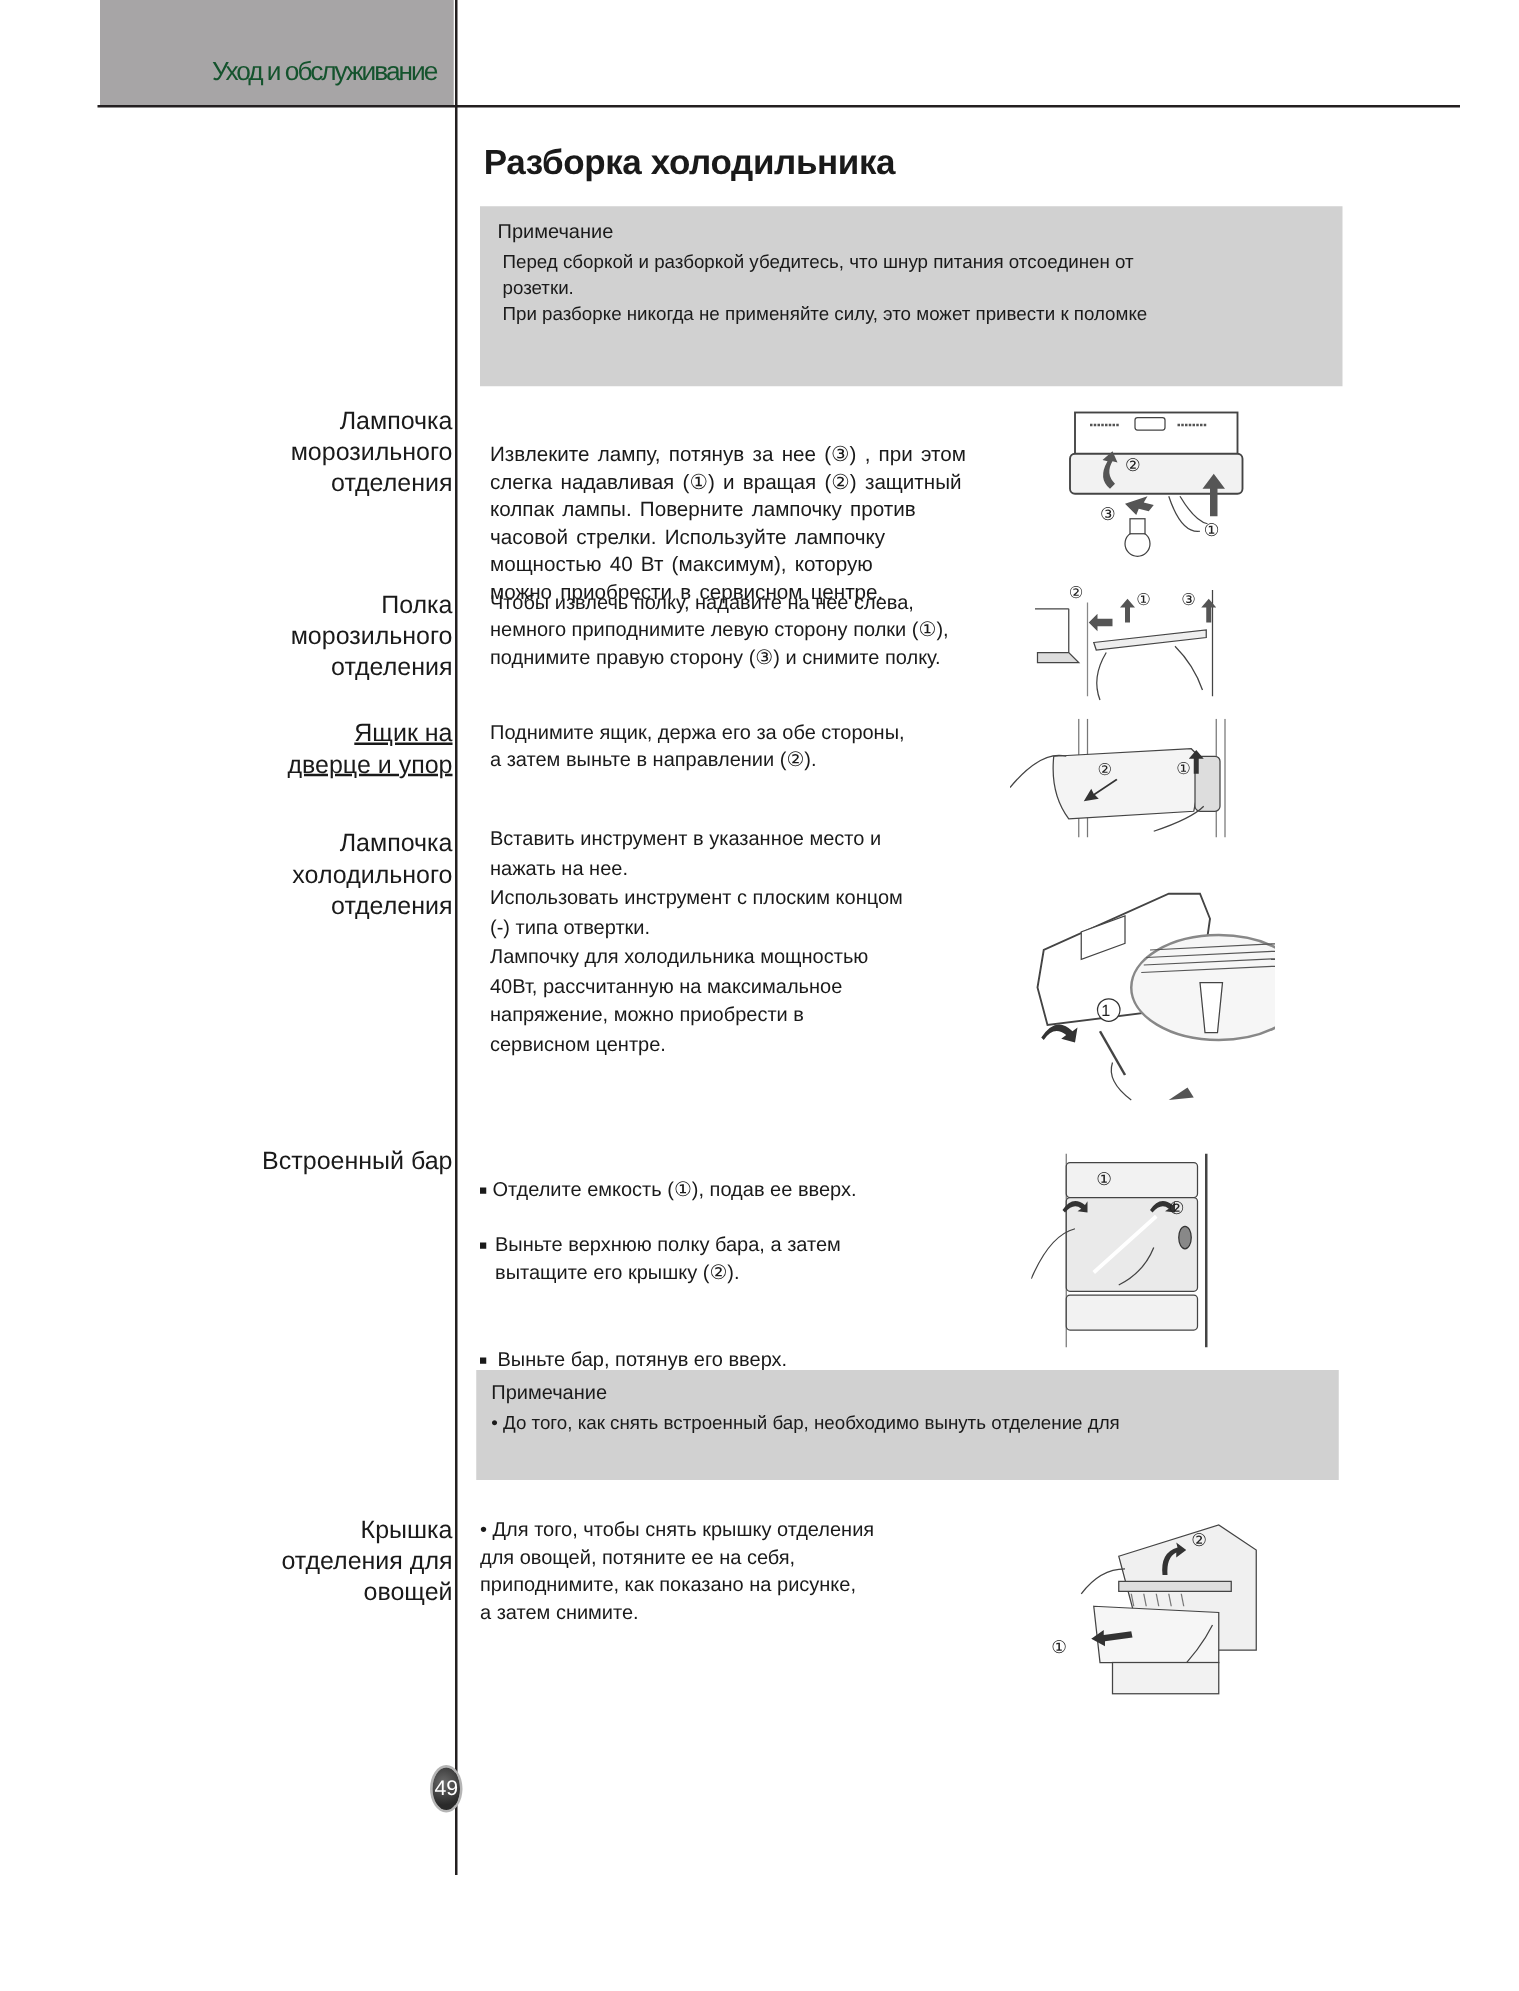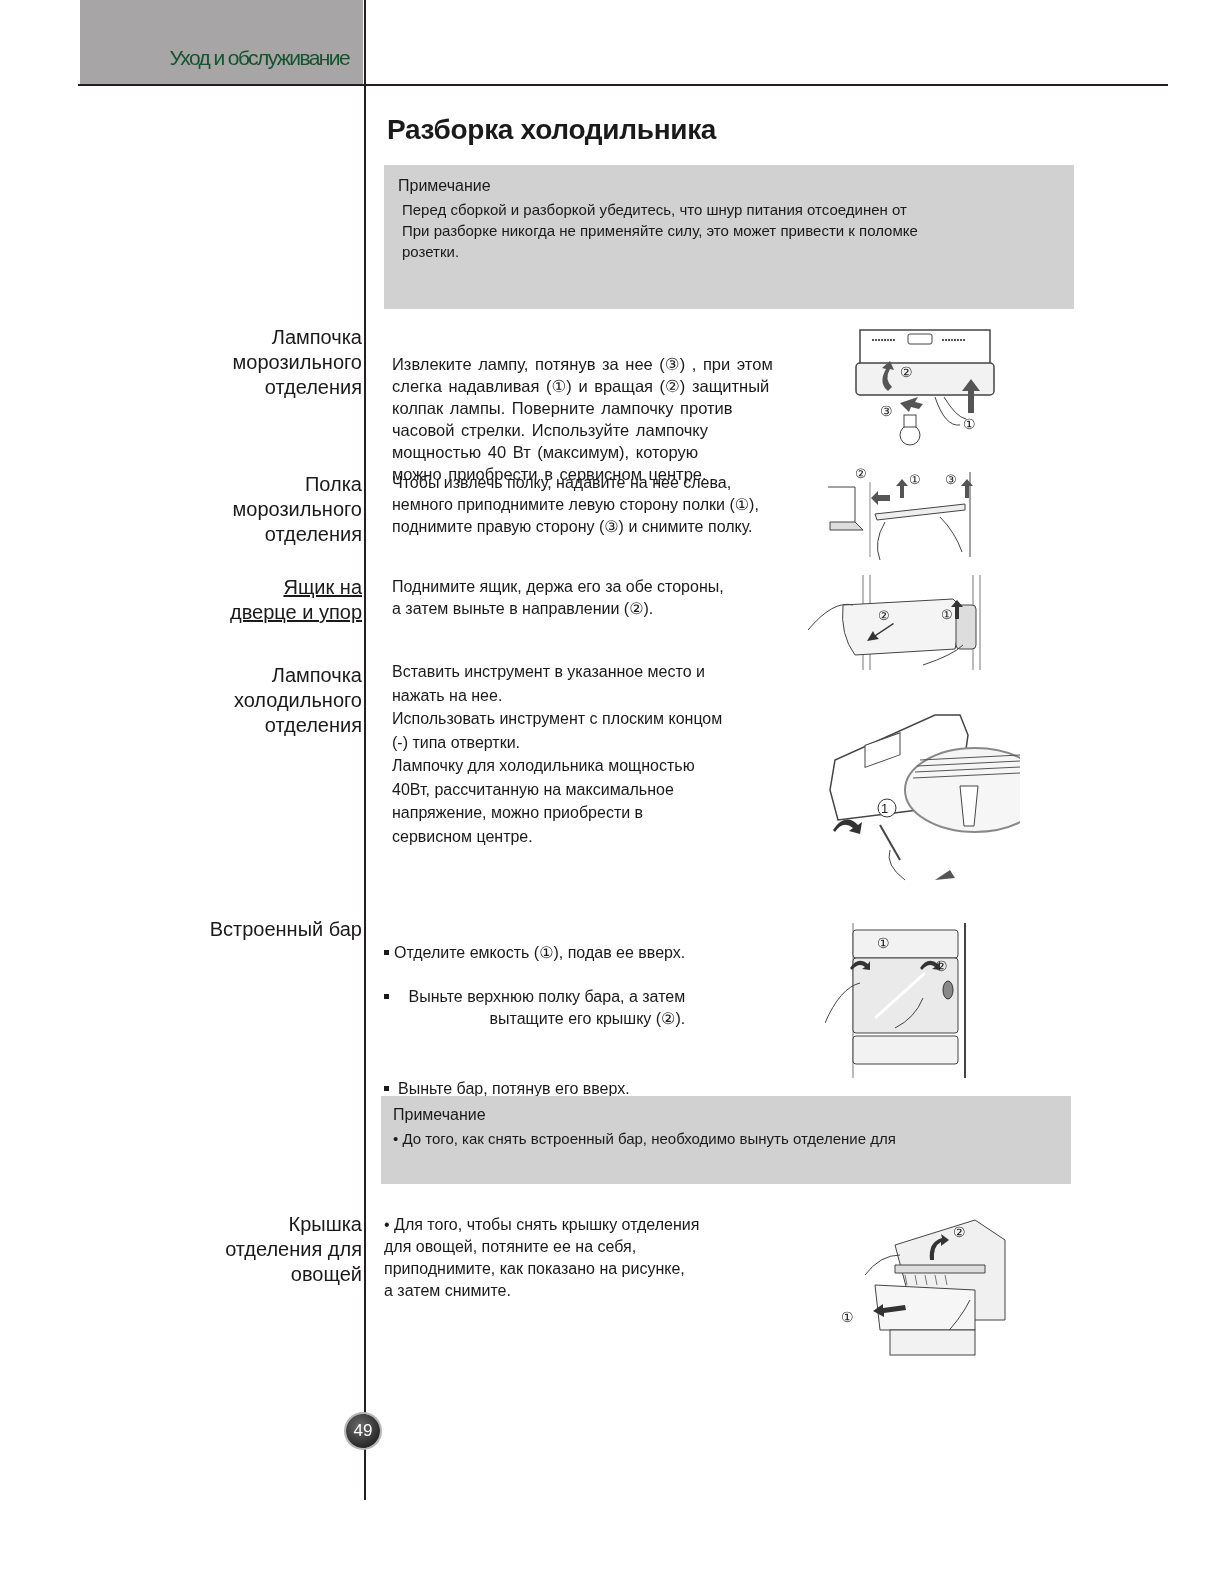--- a/index.html
+++ b/index.html
@@ -25,40 +25,40 @@
 
     .body-text { position: absolute; left: 392px; font-size: 16px; line-height: 22px; white-space: pre-line; }
     .just { text-align: left; word-spacing: 2px; margin-top: 26px; }
 
     .bullet-line { position: relative; padding-left: 10px; }
     .bullet-line .sq { position: absolute; left: 0; top: 8px; width: 5px; height: 5px; background: #1a1a1a; }
 
     .fig { position: absolute; }
     .fig svg { display: block; }
 
-    .page-badge { position: absolute; left: 346px; top: 1414px; width: 34px; height: 34px; border-radius: 50%;
+    .page-badge { position: absolute; left: 346px; top: 1414px; width: 22px; height: 34px; border-radius: 50%;
                   background: radial-gradient(circle at 40% 35%, #6a6a6a, #2a2a2a 70%);
                   box-shadow: 0 0 0 2px #b5b5b5; color: #fff; font-size: 17px; line-height: 34px; text-align: center; }
   </style>
 </head>
 <body>
 
 <div class="header-tab">
   <span>Уход и обслуживание</span>
 </div>
 <div class="hrule"></div>
 <div class="vrule"></div>
 
 <div class="title">Разборка холодильника</div>
 
 <div class="note" style="left:384px; top:165px; width:690px; height:144px; padding:10px 0 0 4px; box-sizing:border-box;">
   <div class="nt" style="padding-left:10px;">Примечание</div>
   <p class="cont">Перед сборкой и разборкой убедитесь, что шнур питания отсоединен от</p>
+  <p class="cont">розетки.</p>
   <p class="cont">При разборке никогда не применяйте силу, это может привести к поломке</p>
-  <p class="cont">розетки.</p>
 </div>
 
 <div class="lbl" style="top:325px;">Лампочка
 морозильного
 отделения</div>
 <div class="body-text just" style="top:327px; font-size:16.5px;">Извлеките  лампу, потянув  за  нее (③) , при  этом
 слегка  надавливая (①) и  вращая (②) защитный
 колпак  лампы. Поверните  лампочку  против
 часовой  стрелки. Используйте  лампочку
 мощностью  40  Вт  (максимум),  которую
@@ -157,21 +157,21 @@
     <path d="M8 130 q12 -18 25 -5 l4 -3 l-2 12 l-11 -3 l4 -3 q-10 -8 -18 4z" fill="#333"></path>
     <line x1="55" y1="125" x2="75" y2="160" stroke="#444" stroke-width="2"></line>
     <path d="M65 150 q-5 15 15 30" fill="none" stroke="#444"></path>
     <path d="M110 180 l15 -10 l5 8z" fill="#555"></path>
   </svg>
 </div>
 
 <div class="lbl" style="top:917px;">Встроенный бар</div>
 <div class="body-text" style="top:920px; line-height:22px; left:384px;">
   <div class="bullet-line"><span class="sq"></span><span>Отделите емкость (①), подав ее вверх.</span></div>
-  <div class="bullet-line" style="margin-top:0;text-align:right;"><span class="sq"></span><span style="white-space:pre-line; display:inline-block; padding-left:2px;">Выньте верхнюю полку бара, а затем
+  <div class="bullet-line" style="margin-top:0;"><span class="sq"></span><span style="white-space:pre-line; display:inline-block; padding-left:2px;">Выньте верхнюю полку бара, а затем
 вытащите его крышку (②).</span></div>
   <div class="bullet-line" style="margin-top:26px;"><span class="sq"></span><span style="padding-left:4px;">Выньте бар, потянув его вверх.</span></div>
 </div>
 <div class="fig" style="left:825px; top:918px;">
   <svg width="150" height="160" viewBox="0 0 150 160">
     <line x1="28" y1="5" x2="28" y2="160" stroke="#777"></line>
     <line x1="140" y1="5" x2="140" y2="160" stroke="#444" stroke-width="2"></line>
     <rect x="28" y="12" width="105" height="28" rx="3" fill="#f2f2f2" stroke="#444"></rect>
     <text x="52" y="30" font-size="14" fill="#222">①</text>
     <rect x="28" y="40" width="105" height="75" rx="3" fill="#eaeaea" stroke="#444"></rect>

